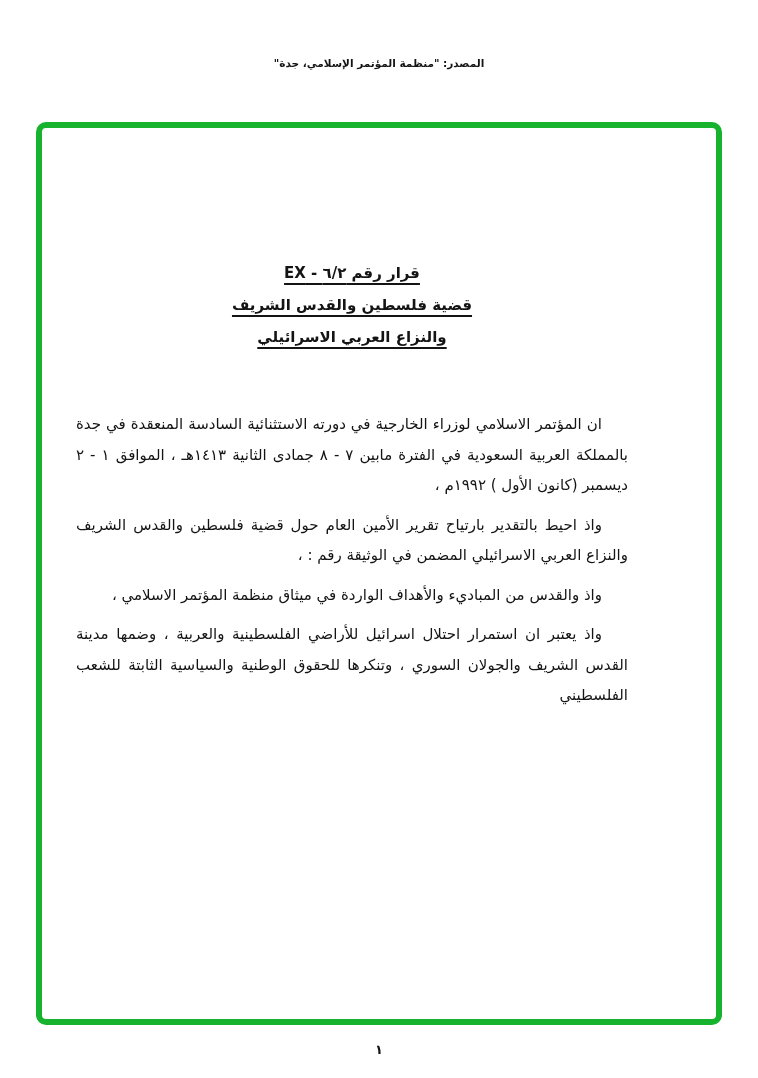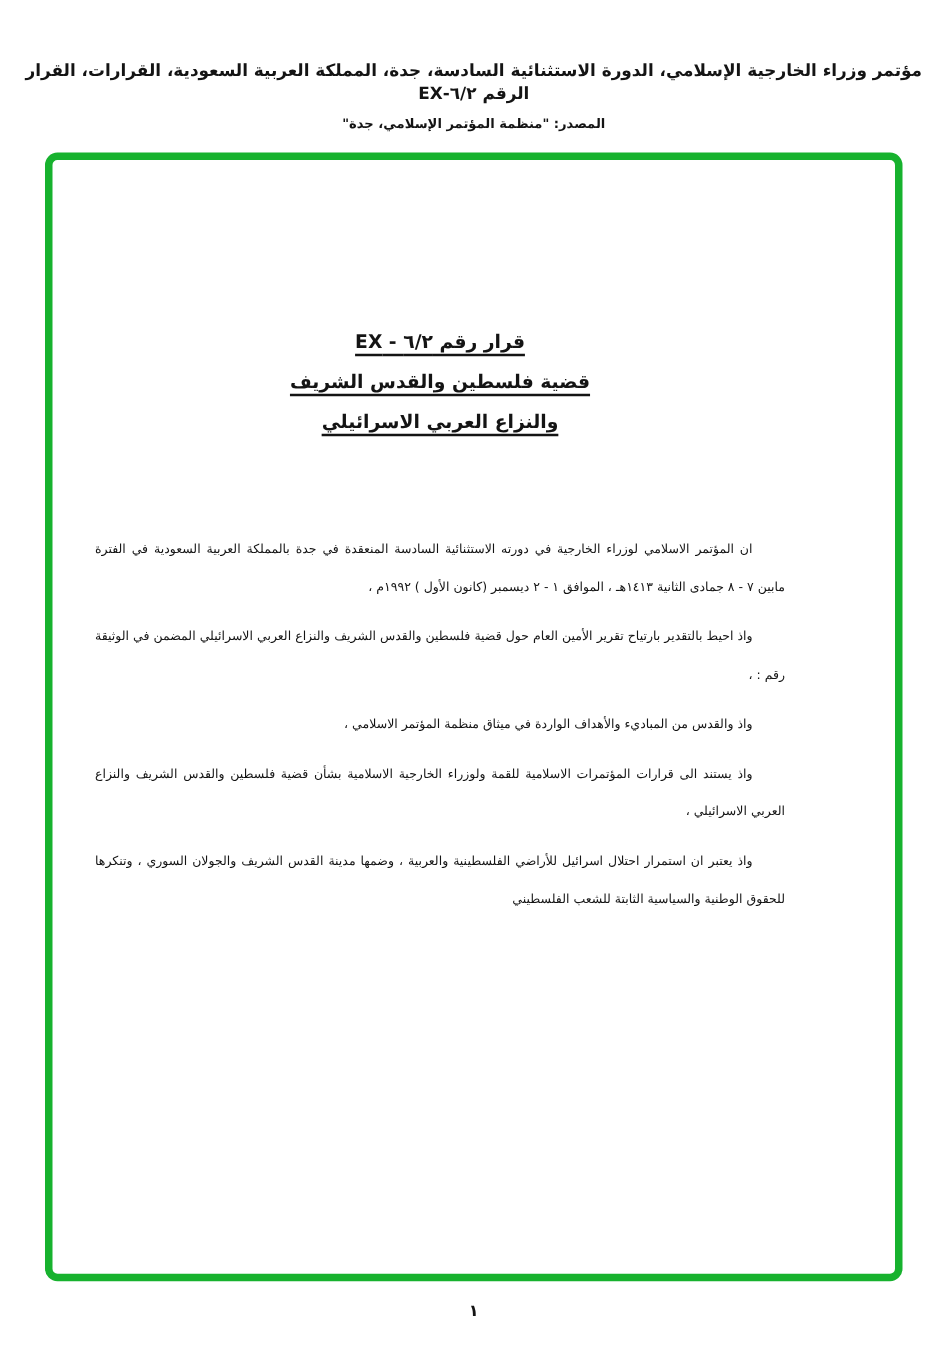--- a/index.html
+++ b/index.html
@@ -66,22 +66,22 @@
     font-weight: bold;
     line-height: 32px;
   }
   .title-block .t-line {
     text-decoration: underline;
     text-underline-offset: 5px;
     text-decoration-thickness: 1.5px;
   }
 
   .body-text {
-    margin-top: 72px;
-    font-size: 10px;
+    margin-top: 56px;
+    font-size: 15px;
     line-height: 30.5px;
     text-align: justify;
     text-justify: inter-word;
   }
   .body-text p {
     margin: 0 0 9px 0;
     text-indent: 26px;
   }
   .body-text .lead {
     text-underline-offset: 5px;
@@ -96,35 +96,33 @@
     text-align: center;
     font-size: 13px;
     font-weight: bold;
     direction: rtl;
   }
 </style>
 </head>
 <body>
 
 <header class="citation">
-  <div class="line1">مؤتمر وزراء الخارجية الإسلامي، الدورة الاستثنائية السادسة، جدة، المملكة العربية السعودية، القرارات، القرار الرقم ٦/٢-EX</div>
   <div class="line2">المصدر: "منظمة المؤتمر الإسلامي، جدة"</div>
 </header>
 
 <div class="frame" style="border-color: rgb(23, 178, 46);"></div>
 
 <main class="content">
   <div class="title-block">
     <div class="t-line">قرار رقم ٦/٢ - EX</div>
     <div class="t-line">قضية فلسطين والقدس الشريف</div>
     <div class="t-line">والنزاع العربي الاسرائيلي</div>
   </div>
 
   <div class="body-text">
     <p><span class="lead"></span><span>ان المؤتمر الاسلامي لوزراء الخارجية في دورته الاستثنائية السادسة المنعقدة في جدة بالمملكة العربية السعودية في الفترة مابين ٧ - ٨ جمادى الثانية ١٤١٣هـ ، الموافق ١ - ٢ ديسمبر (كانون الأول ) ١٩٩٢م ،</span></p>
     <p><span class="lead">واذ احيط بالتقدير</span><span> بارتياح تقرير الأمين العام حول قضية فلسطين والقدس الشريف والنزاع العربي الاسرائيلي المضمن في الوثيقة رقم : ،</span></p>
     <p><span class="lead">واذ والقدس</span><span> من المباديء والأهداف الواردة في ميثاق منظمة المؤتمر الاسلامي ،</span></p>
-    <p><span class="lead">واذ يستند</span><span> الى قرارات المؤتمرات الاسلامية للقمة ولوزراء الخارجية الاسلامية بشأن قضية فلسطين والقدس الشريف والنزاع العربي الاسرائيلي ،</span></p>
     <p><span class="lead">واذ يعتبر</span><span> ان استمرار احتلال اسرائيل للأراضي الفلسطينية والعربية ، وضمها مدينة القدس الشريف والجولان السوري ، وتنكرها للحقوق الوطنية والسياسية الثابتة للشعب الفلسطيني</span></p>
   </div>
 </main>
 
 <footer class="page-number">١</footer>
 
 </body></html>

